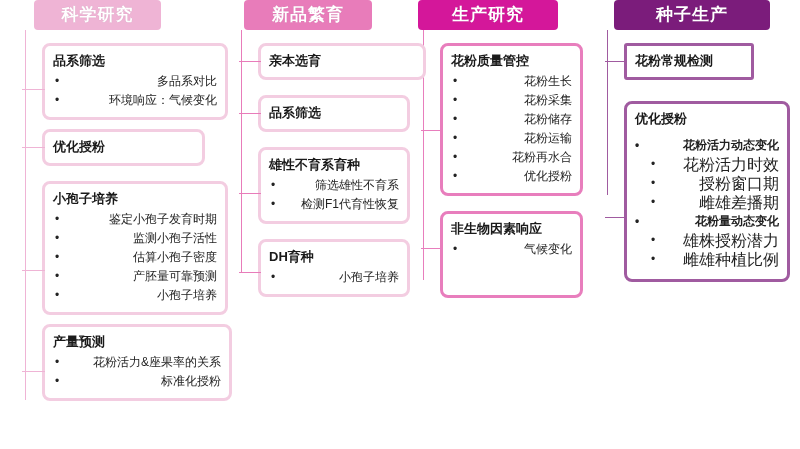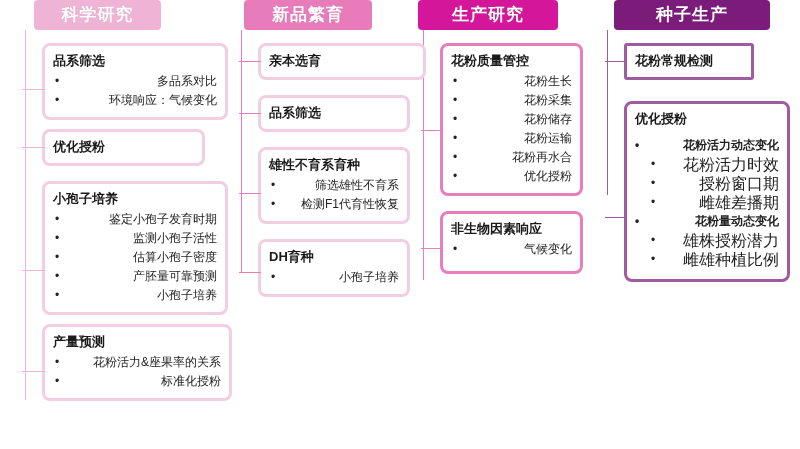--- a/index.html
+++ b/index.html
@@ -252,21 +252,21 @@
           <li>花粉采集</li>
           <li>花粉储存</li>
           <li>花粉运输</li>
           <li>花粉再水合</li>
           <li>优化授粉</li>
         </ul>
       </div>
 
       <div class="gap-s"></div>
 
-      <div class="node mag" style="width:143px; padding-bottom:12px;">
+      <div class="node mag" style="width:143px; padding-bottom:36px;">
         <div class="stub" style="background:#e87ebd; top:34px;"></div>
         <div class="node-title">非生物因素响应</div>
         <ul class="items">
           <li>气候变化</li>
         </ul>
       </div>
 
     </div>
   </div>
 

